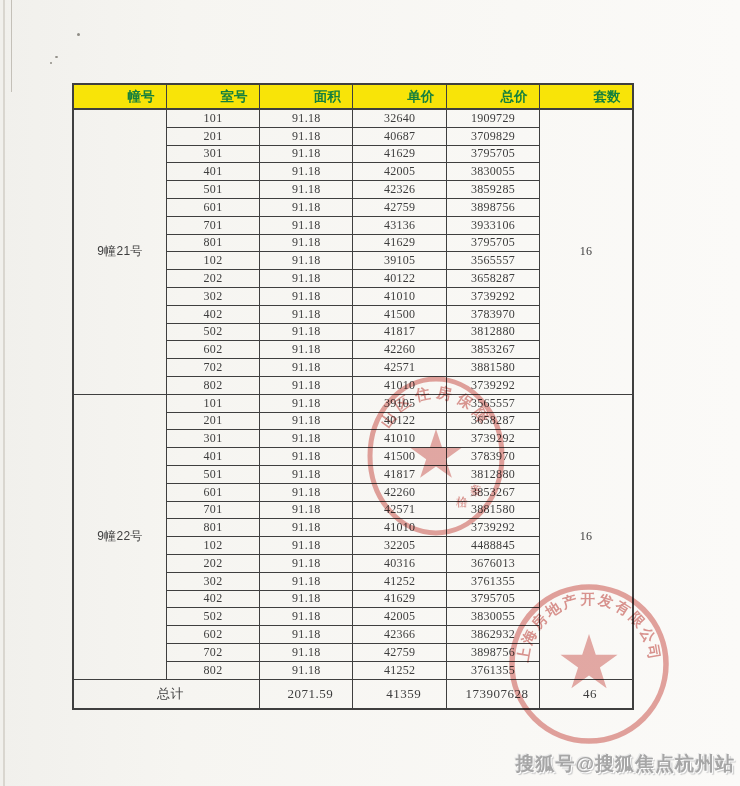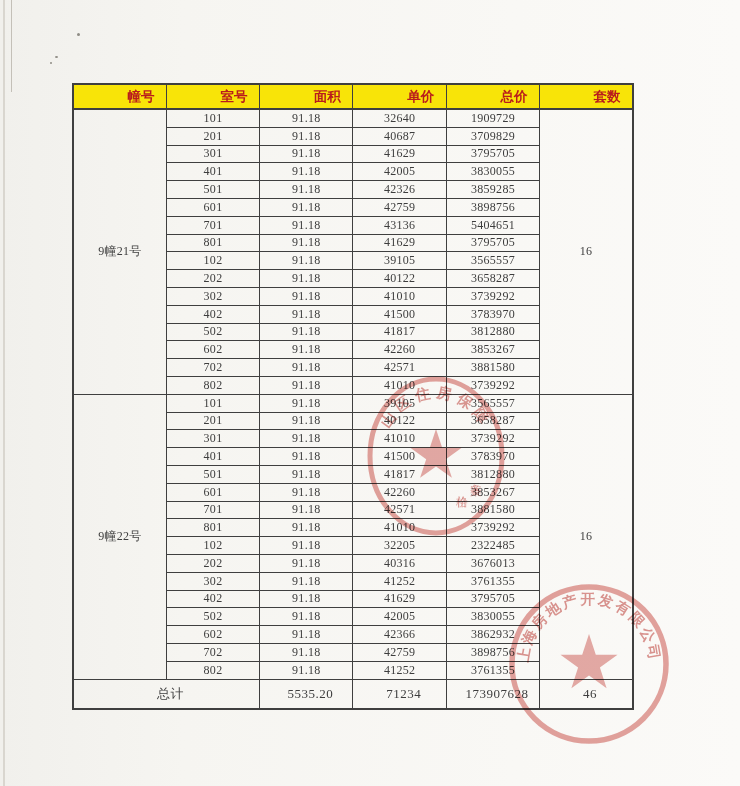--- a/index.html
+++ b/index.html
@@ -20,27 +20,27 @@
   .speck.s4{left:228px;top:103px;width:2px;height:2px;}
 
   
   .tbl-wrap{position:absolute;left:72px;top:83px;width:562px;}
   table{border-collapse:collapse;table-layout:fixed;width:562px;}
   table{border:2px solid var(--border,#3f3f3f);}
   td,th{border:1.4px solid var(--border,#3f3f3f);padding:0;overflow:hidden;
         text-align:center;vertical-align:middle;color:#3d3d3d;}
   th{
     background:var(--header-yellow,#f8e408);
-    height:23px;font-size:13.5px;font-weight:bold;color:#b91c1c;
+    height:23px;font-size:13.5px;font-weight:bold;color:#15803d;
     border-bottom:2px solid var(--border,#3f3f3f);
     font-family:"Liberation Sans", sans-serif;
     padding-left:42px;
   }
   tr.data-row td{height:16.8px;font-size:12px;letter-spacing:0.3px;}
-  td.building{font-size:13px;letter-spacing:0.5px;font-family:Liberation Serif, serif;}
+  td.building{font-size:13px;letter-spacing:0.5px;font-family:Liberation Sans, sans-serif;}
   td.count{font-size:12.5px;}
   tr.total-row td{height:28px;font-size:13px;letter-spacing:0.5px;padding-left:8px;}
   tr.total-row td.tlabel{font-family:"Liberation Sans", sans-serif;}
 
   
   .stamp{position:absolute;mix-blend-mode:multiply;opacity:.88;pointer-events:none;}
   .stamp1{left:350px;top:370px;}
   .stamp2{left:506px;top:581px;}
 
   
@@ -112,21 +112,21 @@
           <tr class="data-row">
             <td>601</td>
             <td>91.18</td>
             <td>42759</td>
             <td>3898756</td>
           </tr>
           <tr class="data-row">
             <td>701</td>
             <td>91.18</td>
             <td>43136</td>
-            <td>5404651</td>
+            <td>3933106</td>
           </tr>
           <tr class="data-row">
             <td>801</td>
             <td>91.18</td>
             <td>41629</td>
             <td>3795705</td>
           </tr>
           <tr class="data-row">
             <td>102</td>
             <td>91.18</td>
@@ -222,21 +222,21 @@
           <tr class="data-row">
             <td>801</td>
             <td>91.18</td>
             <td>41010</td>
             <td>3739292</td>
           </tr>
           <tr class="data-row">
             <td>102</td>
             <td>91.18</td>
             <td>32205</td>
-            <td>2322485</td>
+            <td>4488845</td>
           </tr>
           <tr class="data-row">
             <td>202</td>
             <td>91.18</td>
             <td>40316</td>
             <td>3676013</td>
           </tr>
           <tr class="data-row">
             <td>302</td>
             <td>91.18</td>
@@ -268,22 +268,22 @@
             <td>3898756</td>
           </tr>
           <tr class="data-row">
             <td>802</td>
             <td>91.18</td>
             <td>41252</td>
             <td>3761355</td>
           </tr>
           <tr class="total-row">
             <td colspan="2" class="tlabel">总计</td>
-            <td>5535.20</td>
-            <td>71234</td>
+            <td>2071.59</td>
+            <td>41359</td>
             <td>173907628</td>
             <td>46</td>
           </tr>
         </tbody>
     </table>
   </div>
 
   <svg class="stamp stamp1" width="172" height="172" viewBox="-86 -86 172 172">
     <defs>
       <path id="arc1" d="M -50,-22 A 56,66 0 0 1 50,-22" fill="none"></path>
@@ -301,14 +301,15 @@
     <defs>
       <path id="arc2" d="M -53,31 A 61,61 0 1 1 53,31" fill="none"></path>
     </defs>
     <circle cx="0" cy="0" r="77" fill="none" stroke="rgba(200,66,58,0.55)" stroke-width="5.5"></circle>
     <polygon points="0,-30 6.8,-9.3 28.5,-9.3 10.9,3.6 17.6,24.3 0,11.5 -17.6,24.3 -10.9,3.6 -28.5,-9.3 -6.8,-9.3" fill="rgba(200,66,58,0.50)"></polygon>
     <text font-size="14.5" font-weight="bold" fill="rgba(190,55,48,0.60)" letter-spacing="2.5">
       <textPath id="arc2-text" href="#arc2" startOffset="50%" text-anchor="middle">上海房地产开发有限公司</textPath>
     </text>
   </svg>
 
+  <div class="watermark">搜狐号@搜狐焦点杭州站</div>
 
 </div>
 
 </body></html>

